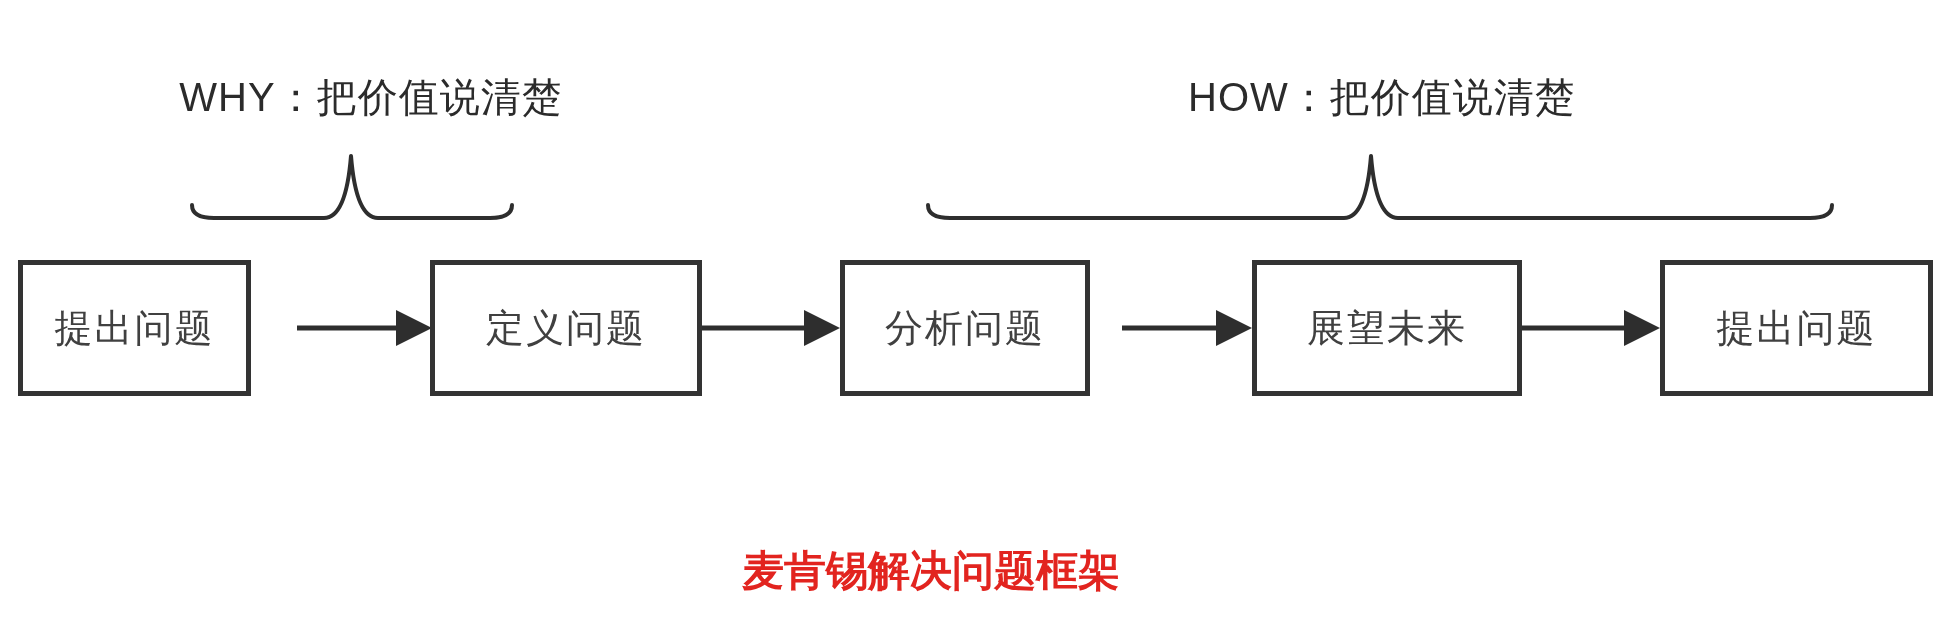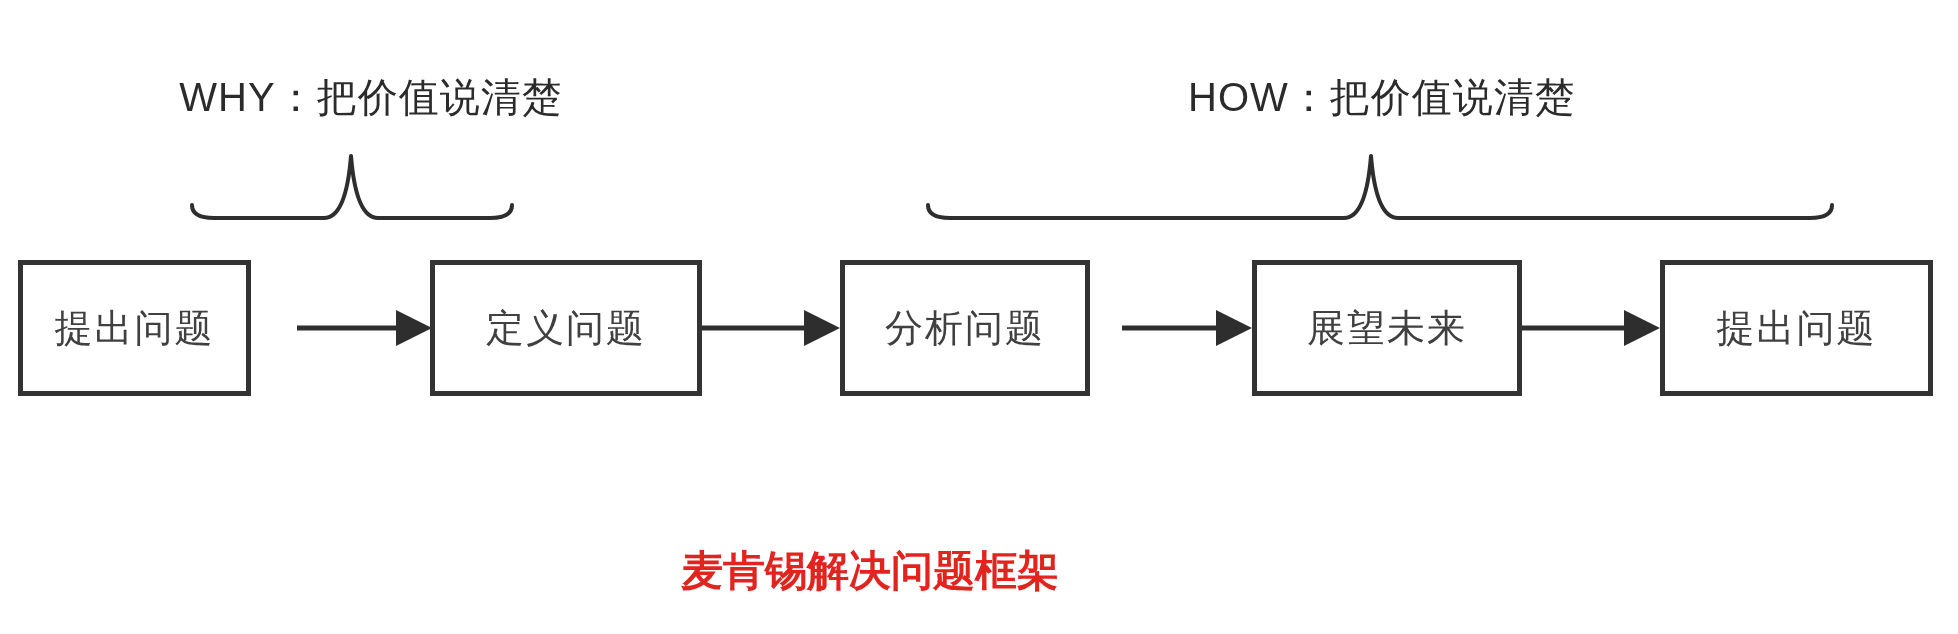--- a/index.html
+++ b/index.html
@@ -66,21 +66,21 @@
   .b1 { left: 18px;   width: 233px; }
   .b2 { left: 430px;  width: 272px; }
   .b3 { left: 840px;  width: 250px; }
   .b4 { left: 1252px; width: 270px; }
   .b5 { left: 1660px; width: 273px; }
   .caption {
     position: absolute;
     top: 543px;
     left: 681px;
     width: 500px;
-    text-align: left;
+    text-align: center;
     font-size: 42px;
     font-weight: 700;
     color: #e2241f;
     white-space: nowrap;
   }
 </style>
 </head>
 <body>
 
 <div class="stage">

